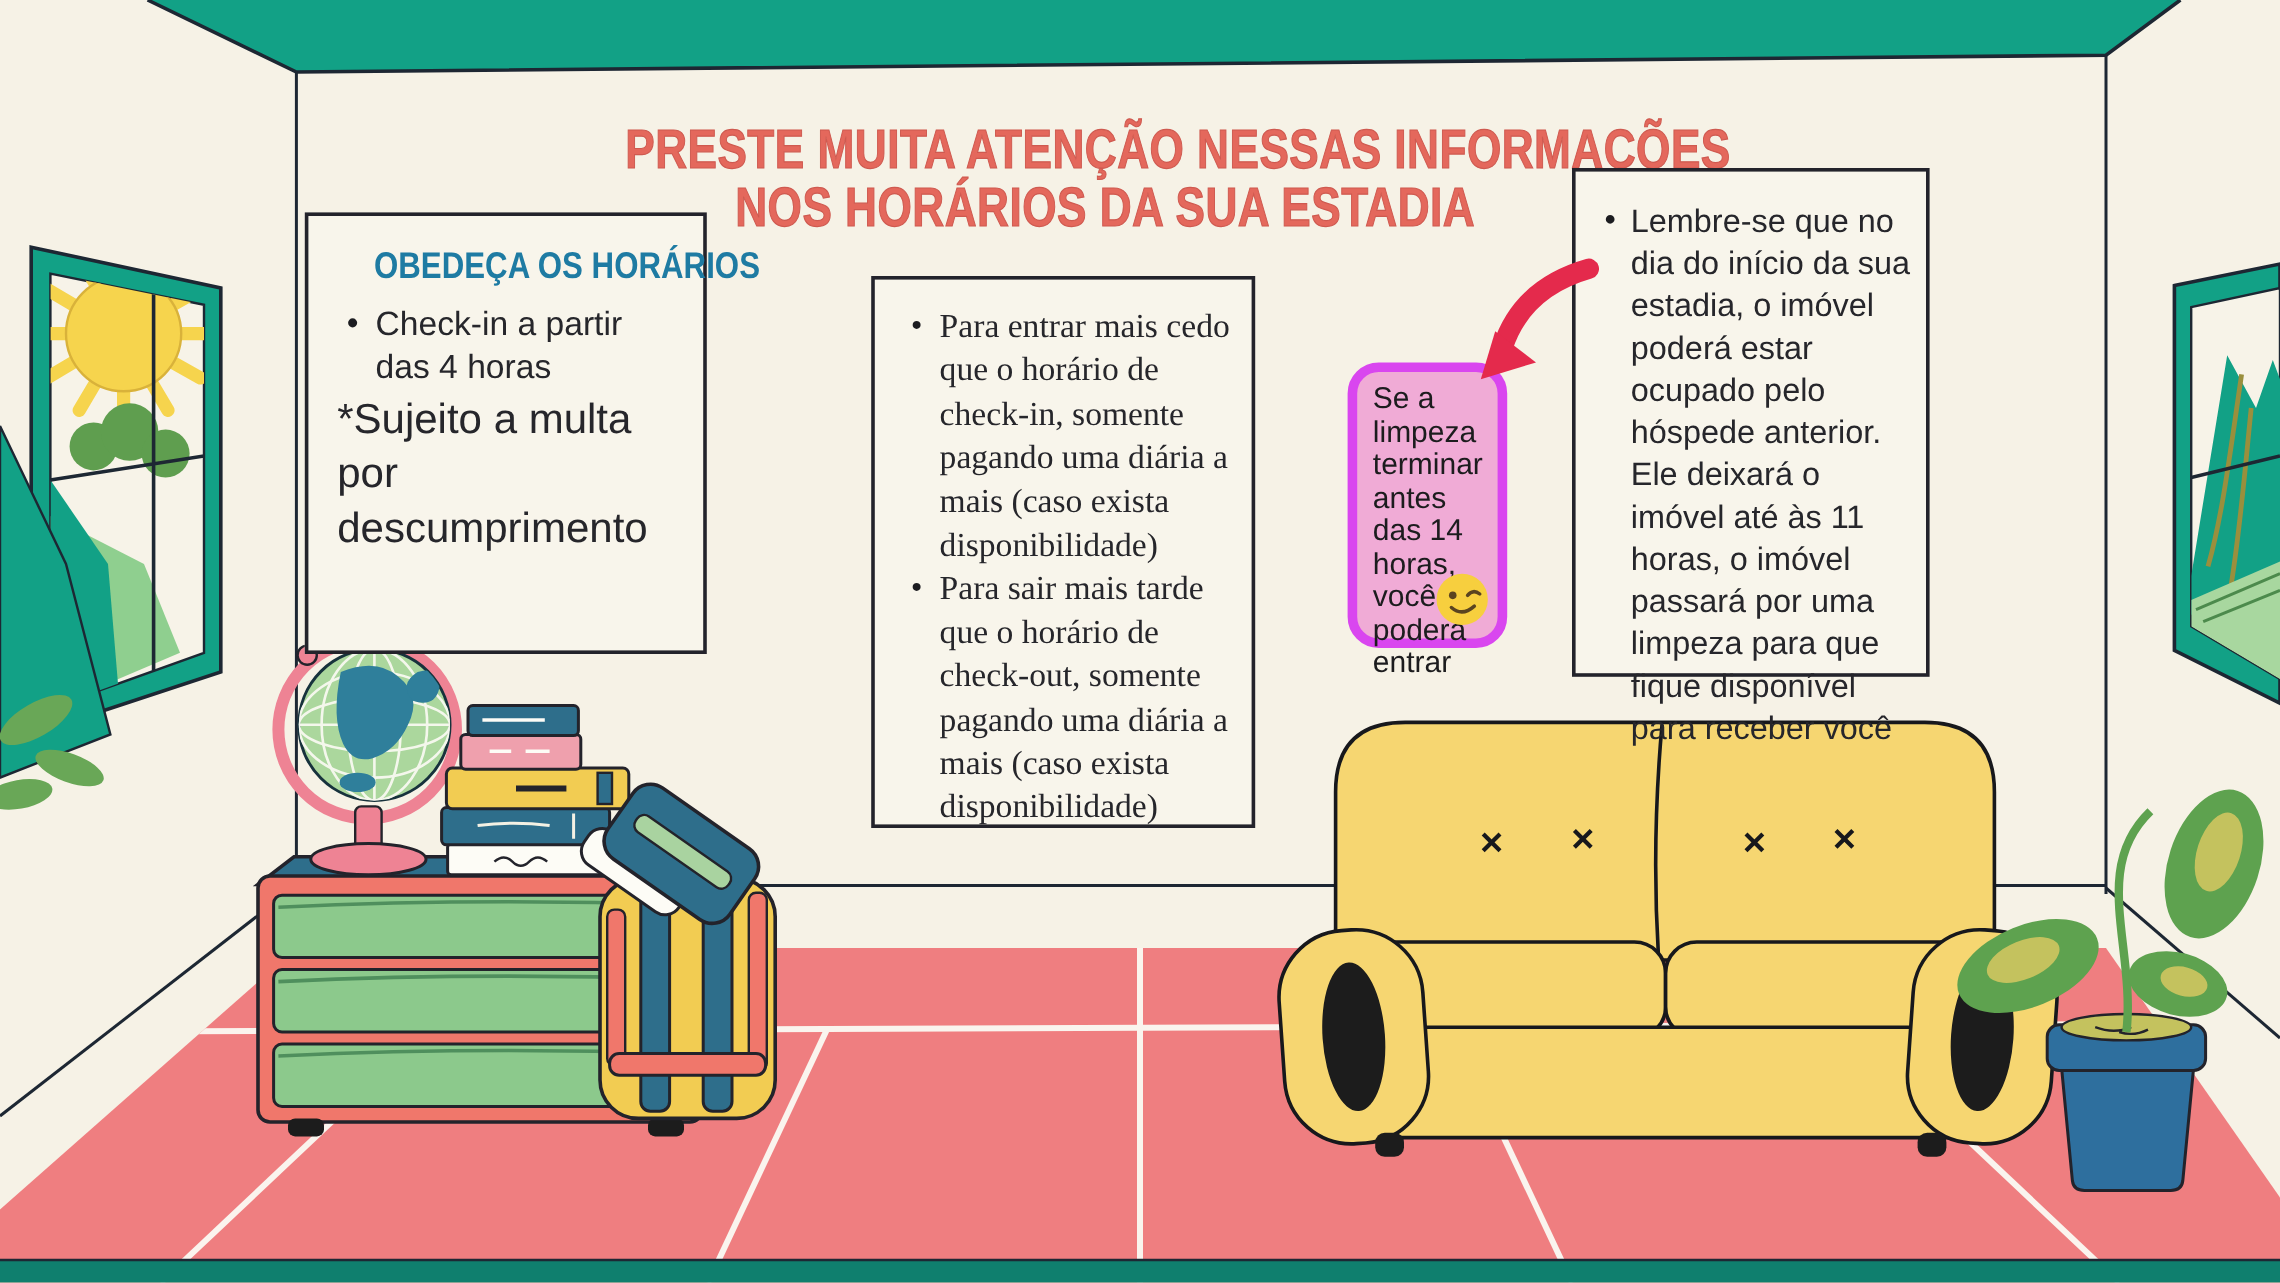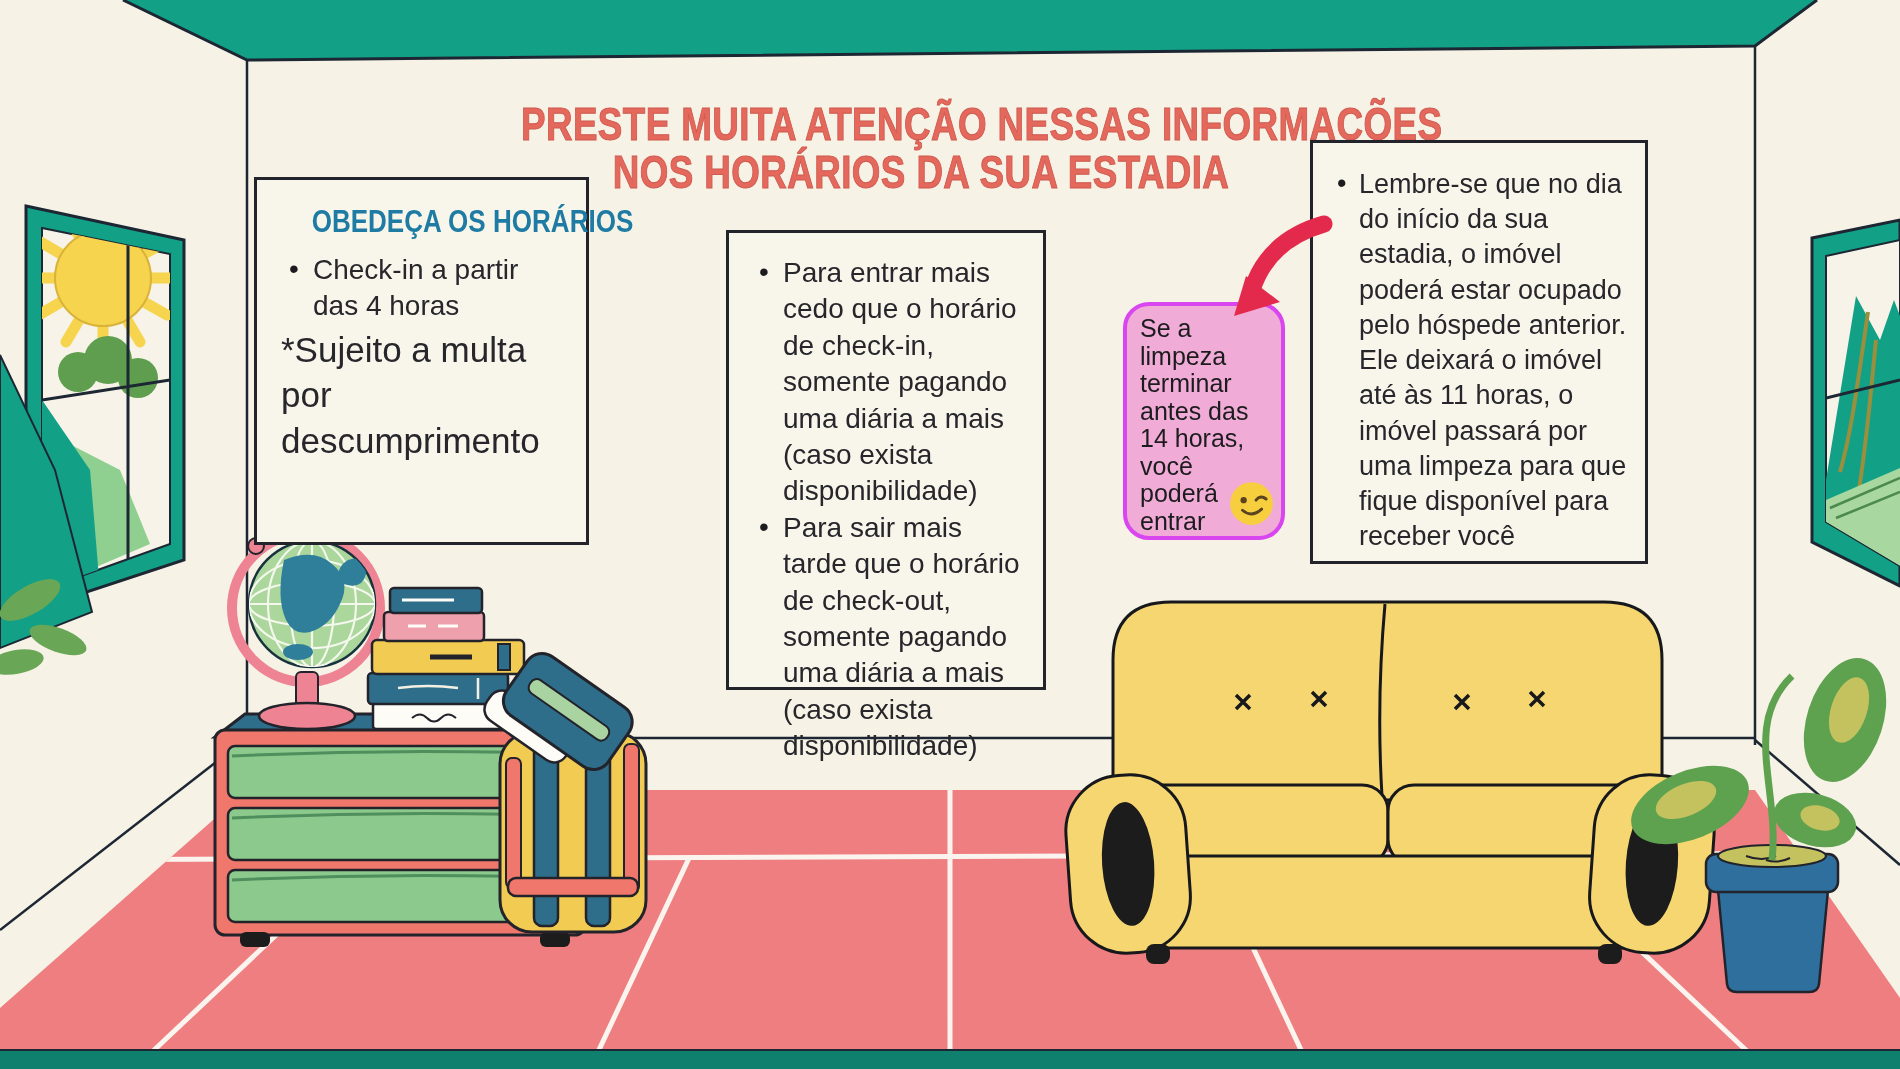--- a/index.html
+++ b/index.html
@@ -16,28 +16,28 @@
   .bullets{font-size:28px;line-height:1.30;color:#26262b;}
   .bullet{position:relative;padding-left:32px;margin:0;}
   .bullet::before{content:"•";position:absolute;left:8px;top:-1px;color:#1c1c20;}
   
   #schedule-box{left:254px;top:177px;width:335px;height:368px;padding:18px 24px 0 24px;}
   #schedule-box .heading{display:block;text-align:center;margin:6px 0 12px 0;}
   #schedule-box .heading span{display:inline-block;font-weight:800;font-size:31px;color:#1e7ba3;
       transform:scaleX(.84);transform-origin:center;white-space:nowrap;}
   #schedule-box .footnote{margin-top:2px;font-size:35px;line-height:1.30;color:#26262b;}
   
-  #fees-box{left:726px;top:230px;width:320px;height:460px;padding:22px 10px 0 22px;}
-  
-  #cleaning-bubble{position:absolute;left:1123px;top:302px;width:162px;height:238px;z-index:2;
-     background:#f0abd6;border:4px solid #d946ef;border-radius:26px;box-sizing:border-box;
+  #fees-box{left:726px;top:230px;width:320px;height:460px;padding:22px 10px 0 22px;font-family:Liberation Serif, serif;}
+  
+  #cleaning-bubble{position:absolute;left:1123px;top:302px;width:133px;height:238px;z-index:2;
+     background:#f0abd6;border:8px solid #d946ef;border-radius:26px;box-sizing:border-box;
      padding:9px 26px 8px 13px;font-size:25px;line-height:1.10;color:#1c1c1e;}
   #cleaning-bubble .emoji{position:absolute;right:7px;bottom:10px;width:45px;height:45px;}
   
-  #reminder-box{left:1310px;top:140px;width:338px;height:424px;padding:24px 8px 0 16px;}
+  #reminder-box{left:1310px;top:140px;width:298px;height:424px;padding:24px 8px 0 16px;}
   #reminder-box .bullets{font-size:27px;line-height:1.305;}
   #reminder-box .bullet{padding-left:30px;}
   
   #arrow{position:absolute;left:1196px;top:196px;z-index:3;}
 </style>
 </head>
 <body>
 
 <div id="stage">
 

